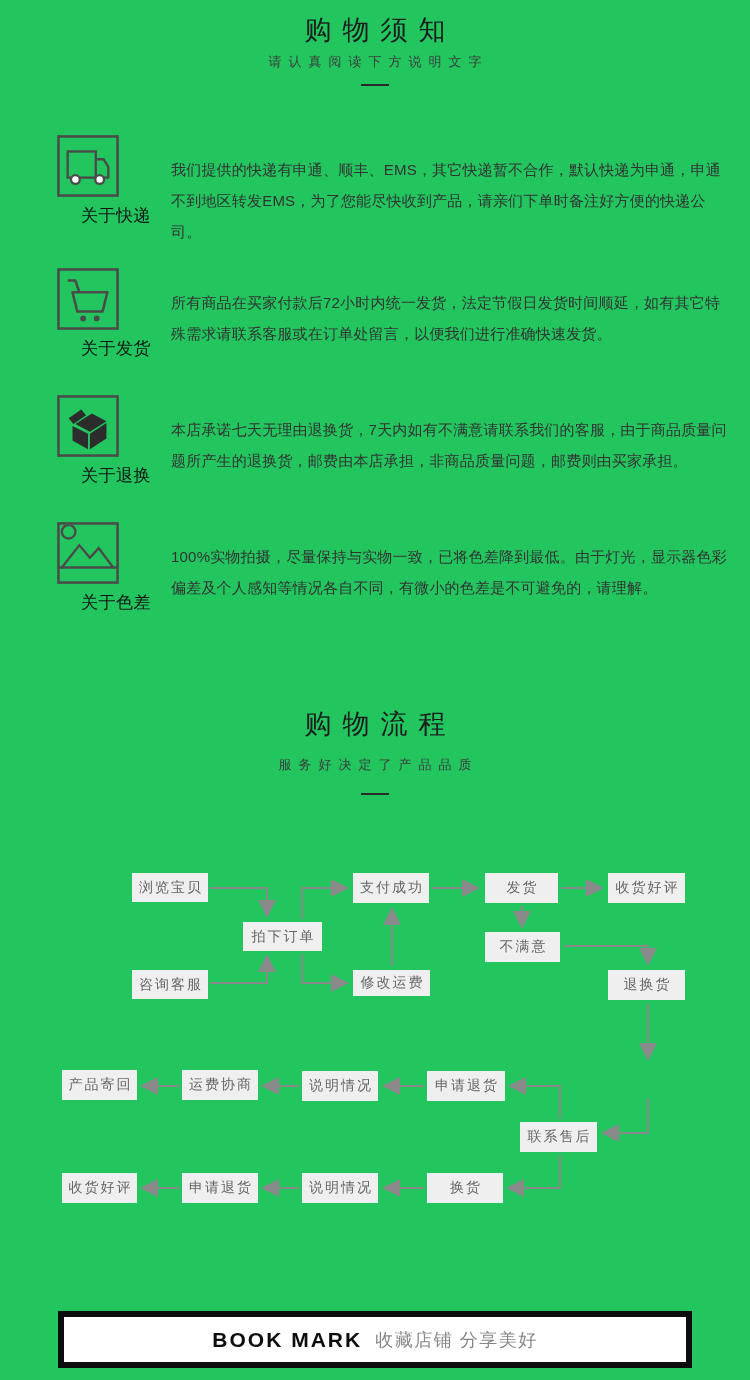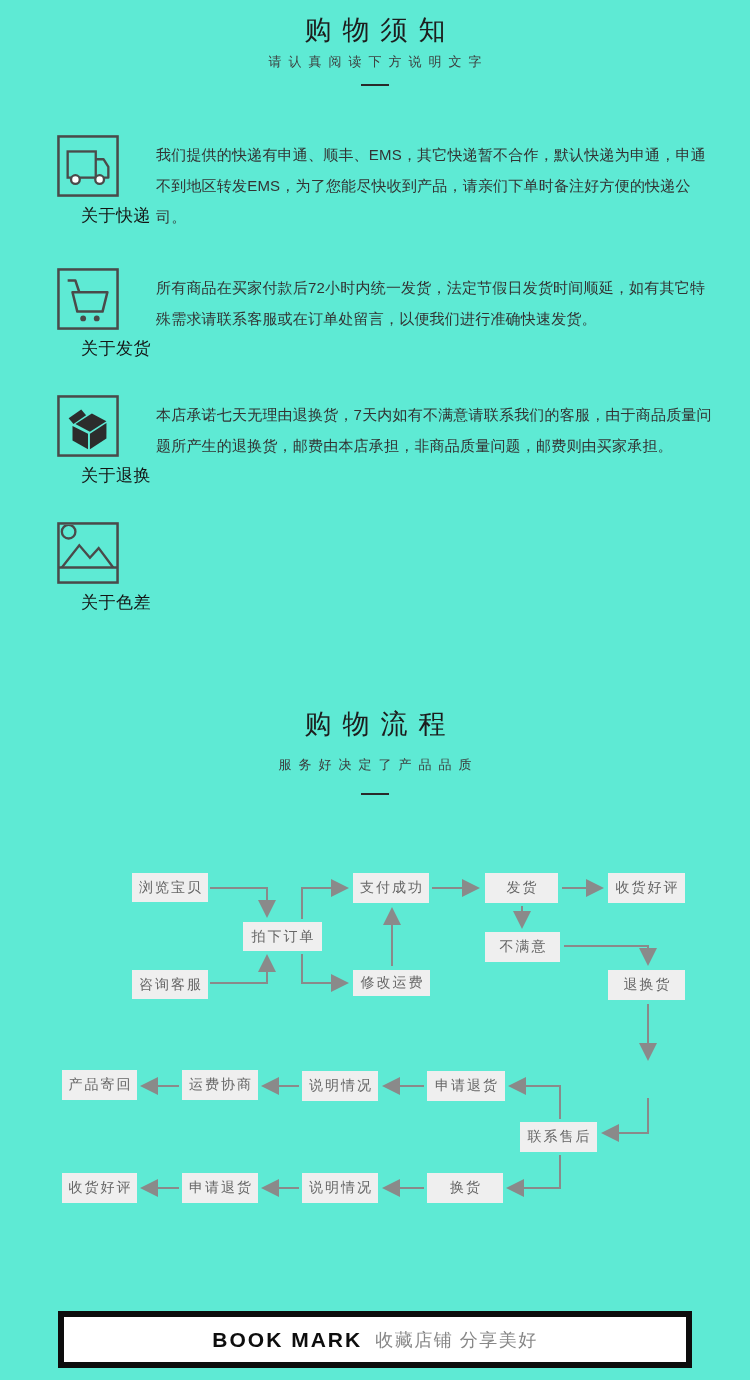--- a/index.html
+++ b/index.html
@@ -1,32 +1,32 @@
 <!DOCTYPE html>
 <html><head>
 <meta charset="utf-8">
 <style>
   html,body{margin:0;padding:0;background:#ffffff;}
-  #page{position:relative;width:750px;height:1380px;background:#5eead4;overflow:hidden;
+  #page{position:relative;width:750px;height:1380px;background:#22c55e;overflow:hidden;
         font-family:"Liberation Sans","DejaVu Sans",sans-serif;}
 
   
   .sec-title{position:absolute;left:0;width:750px;text-align:center;
              font-size:27px;font-weight:500;color:#1d1d1d;letter-spacing:11px;text-indent:11px;}
   .sec-sub{position:absolute;left:0;width:750px;text-align:center;
            font-size:13px;color:#3c3c3c;letter-spacing:7px;text-indent:7px;}
   .sec-line{position:absolute;left:361px;width:28px;height:2px;background:#2a2a2a;}
 
   
   .notice-row{position:absolute;left:0;width:750px;height:130px;}
   .nicon{position:absolute;left:57px;top:0;width:62px;height:62px;}
   .nicon svg{display:block;}
   .nlabel{position:absolute;left:45px;top:69px;width:86px;text-align:left;
           font-size:17px;color:#141414;font-weight:500;letter-spacing:0.5px;margin-left:36px;}
-  .ntext{position:absolute;left:155px;top:3px;width:558px;margin:1px;
+  .ntext{position:absolute;left:155px;top:3px;width:558px;margin:16px;
          font-size:15px;line-height:31px;color:#333333;letter-spacing:0.2px;}
 
   
   #flow-arrows{position:absolute;left:0;top:0;width:750px;height:1380px;z-index:1;pointer-events:none;}
   .fnode{position:absolute;z-index:2;background:#efefef;border-radius:0;
          display:flex;align-items:center;justify-content:center;
          font-size:14px;color:#666666;letter-spacing:2px;text-indent:2px;}
 
   
   #footer-banner{position:absolute;left:58px;top:1311px;width:634px;height:57px;
@@ -98,20 +98,21 @@
           </defs>
         <g clip-path="url(#imgclip)" fill="none" stroke="#4a4a4a" stroke-width="2.4">
           <circle cx="12" cy="10" r="7"></circle>
           <path d="M5,47 L23,24 L34,37 L43,27 L58,47"></path>
         </g>
         <line x1="2" y1="47" x2="62" y2="47" stroke="#4a4a4a" stroke-width="2.4"></line>
         <rect x="1.5" y="1.5" width="61" height="61" fill="none" stroke="#4a4a4a" stroke-width="2.6"></rect>
       </svg>
     </div>
     <div class="nlabel">关于色差</div>
+    <p class="ntext">100%实物拍摄，尽量保持与实物一致，已将色差降到最低。由于灯光，显示器色彩偏差及个人感知等情况各自不同，有微小的色差是不可避免的，请理解。</p>
   </section>
 
   <div class="sec-title" style="top:706px">购物流程</div>
   <div class="sec-sub" style="top:756px">服务好决定了产品品质</div>
   <div class="sec-line" style="top:793px"></div>
 
   <svg id="flow-arrows" viewBox="0 0 750 1380">
     <defs>
       <marker id="arw" markerWidth="9" markerHeight="9" refX="7" refY="4.5" orient="auto">
         <path d="M0,0 L9,4.5 L0,9 z" fill="#8a8a8a"></path>

